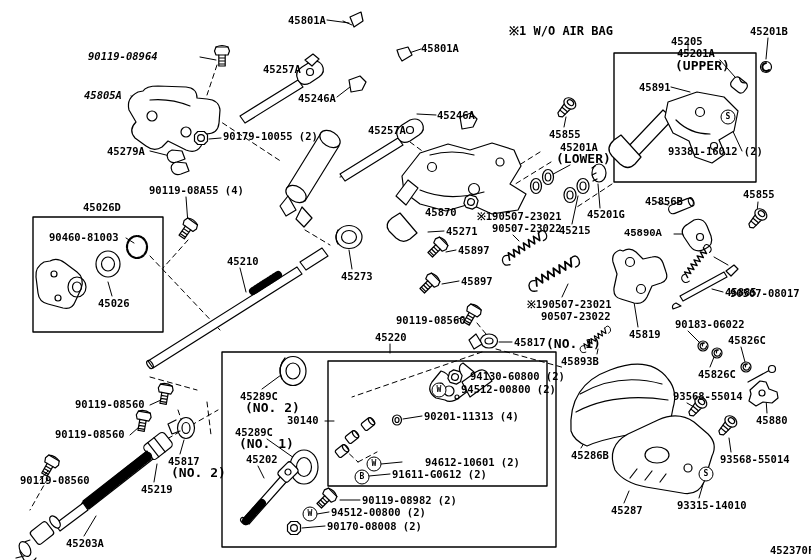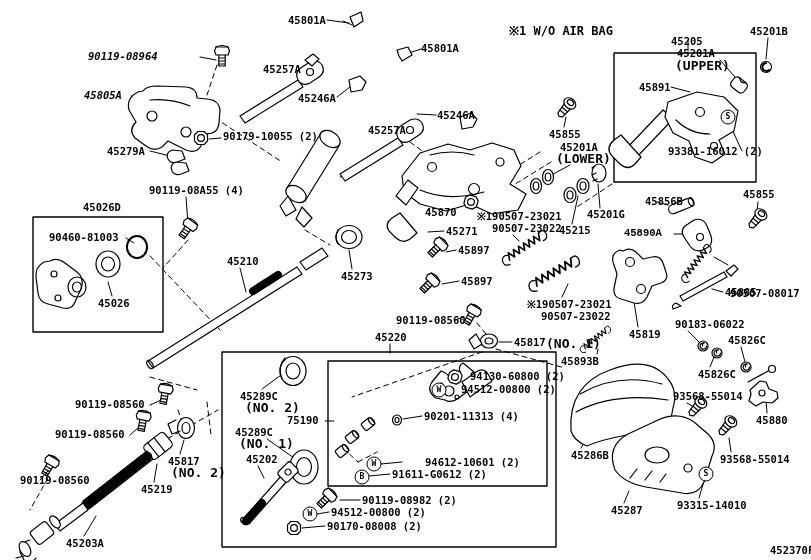--- a/index.html
+++ b/index.html
@@ -322,21 +322,21 @@
     <div class="lbl" style="left: 375px; top: 332px;">45220</div>
     <div class="lbl" style="left: 514px; top: 337px;">45817</div>
     <div class="lbl small" style="left: 546px; top: 339px;">(NO. 1)</div>
     <div class="lbl" style="left: 728px; top: 335px;">45826C</div>
     <div class="lbl" style="left: 561px; top: 356px;">45893B</div>
     <div class="lbl" style="left: 698px; top: 369px;">45826C</div>
     <div class="lbl" style="left: 240px; top: 391px;">45289C</div>
     <div class="lbl small" style="left: 245px; top: 403px;">(NO. 2)</div>
     <div class="lbl" style="left: 673px; top: 391px;">93568-55014</div>
     <div class="lbl" style="left: 75px; top: 399px;">90119-08560</div>
-    <div class="lbl" style="left: 287px; top: 415px;">75190</div>
+    <div class="lbl" style="left: 287px; top: 415px;">30140</div>
     <div class="lbl" style="left: 470px; top: 371px;">94130-60800 (2)</div>
     <div class="lbl" style="left: 461px; top: 384px;">94512-00800 (2)</div>
     <div class="lbl" style="left: 424px; top: 411px;">90201-11313 (4)</div>
     <div class="lbl" style="left: 235px; top: 427px;">45289C</div>
     <div class="lbl small" style="left: 239px; top: 439px;">(NO. 1)</div>
     <div class="lbl" style="left: 756px; top: 415px;">45880</div>
     <div class="lbl" style="left: 55px; top: 429px;">90119-08560</div>
     <div class="lbl" style="left: 246px; top: 454px;">45202</div>
     <div class="lbl" style="left: 404px; top: 457px; margin-left: 21px;">94612-10601 (2)</div>
     <div class="lbl" style="left: 392px; top: 469px;">91611-G0612 (2)</div>

